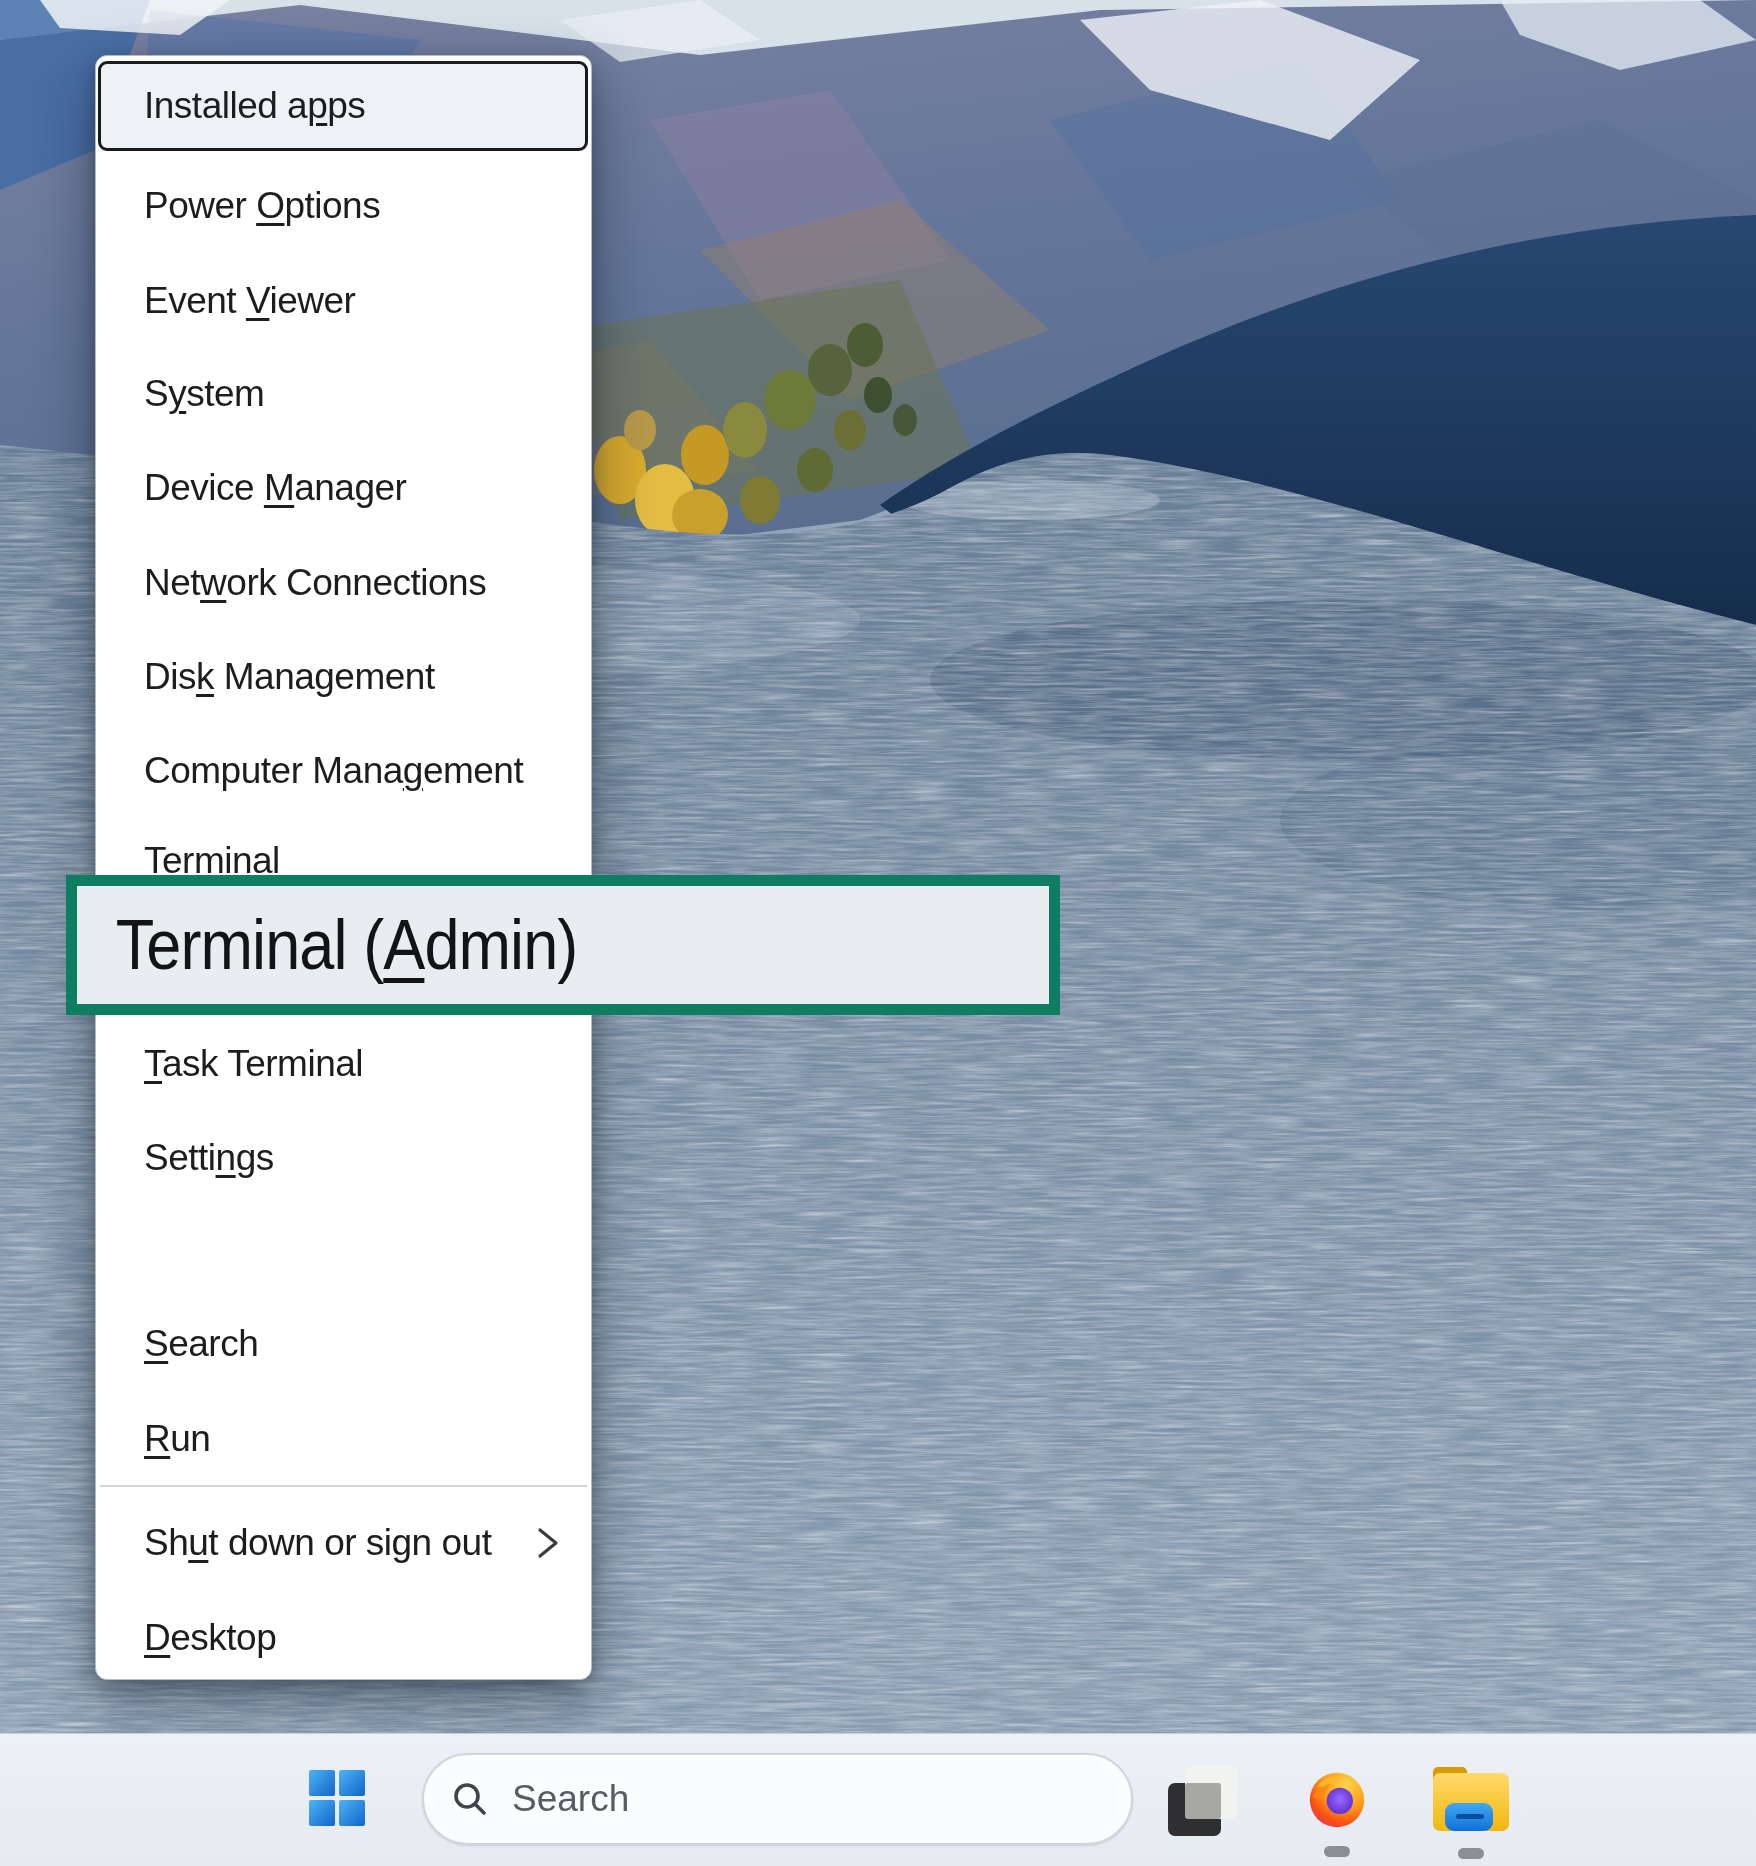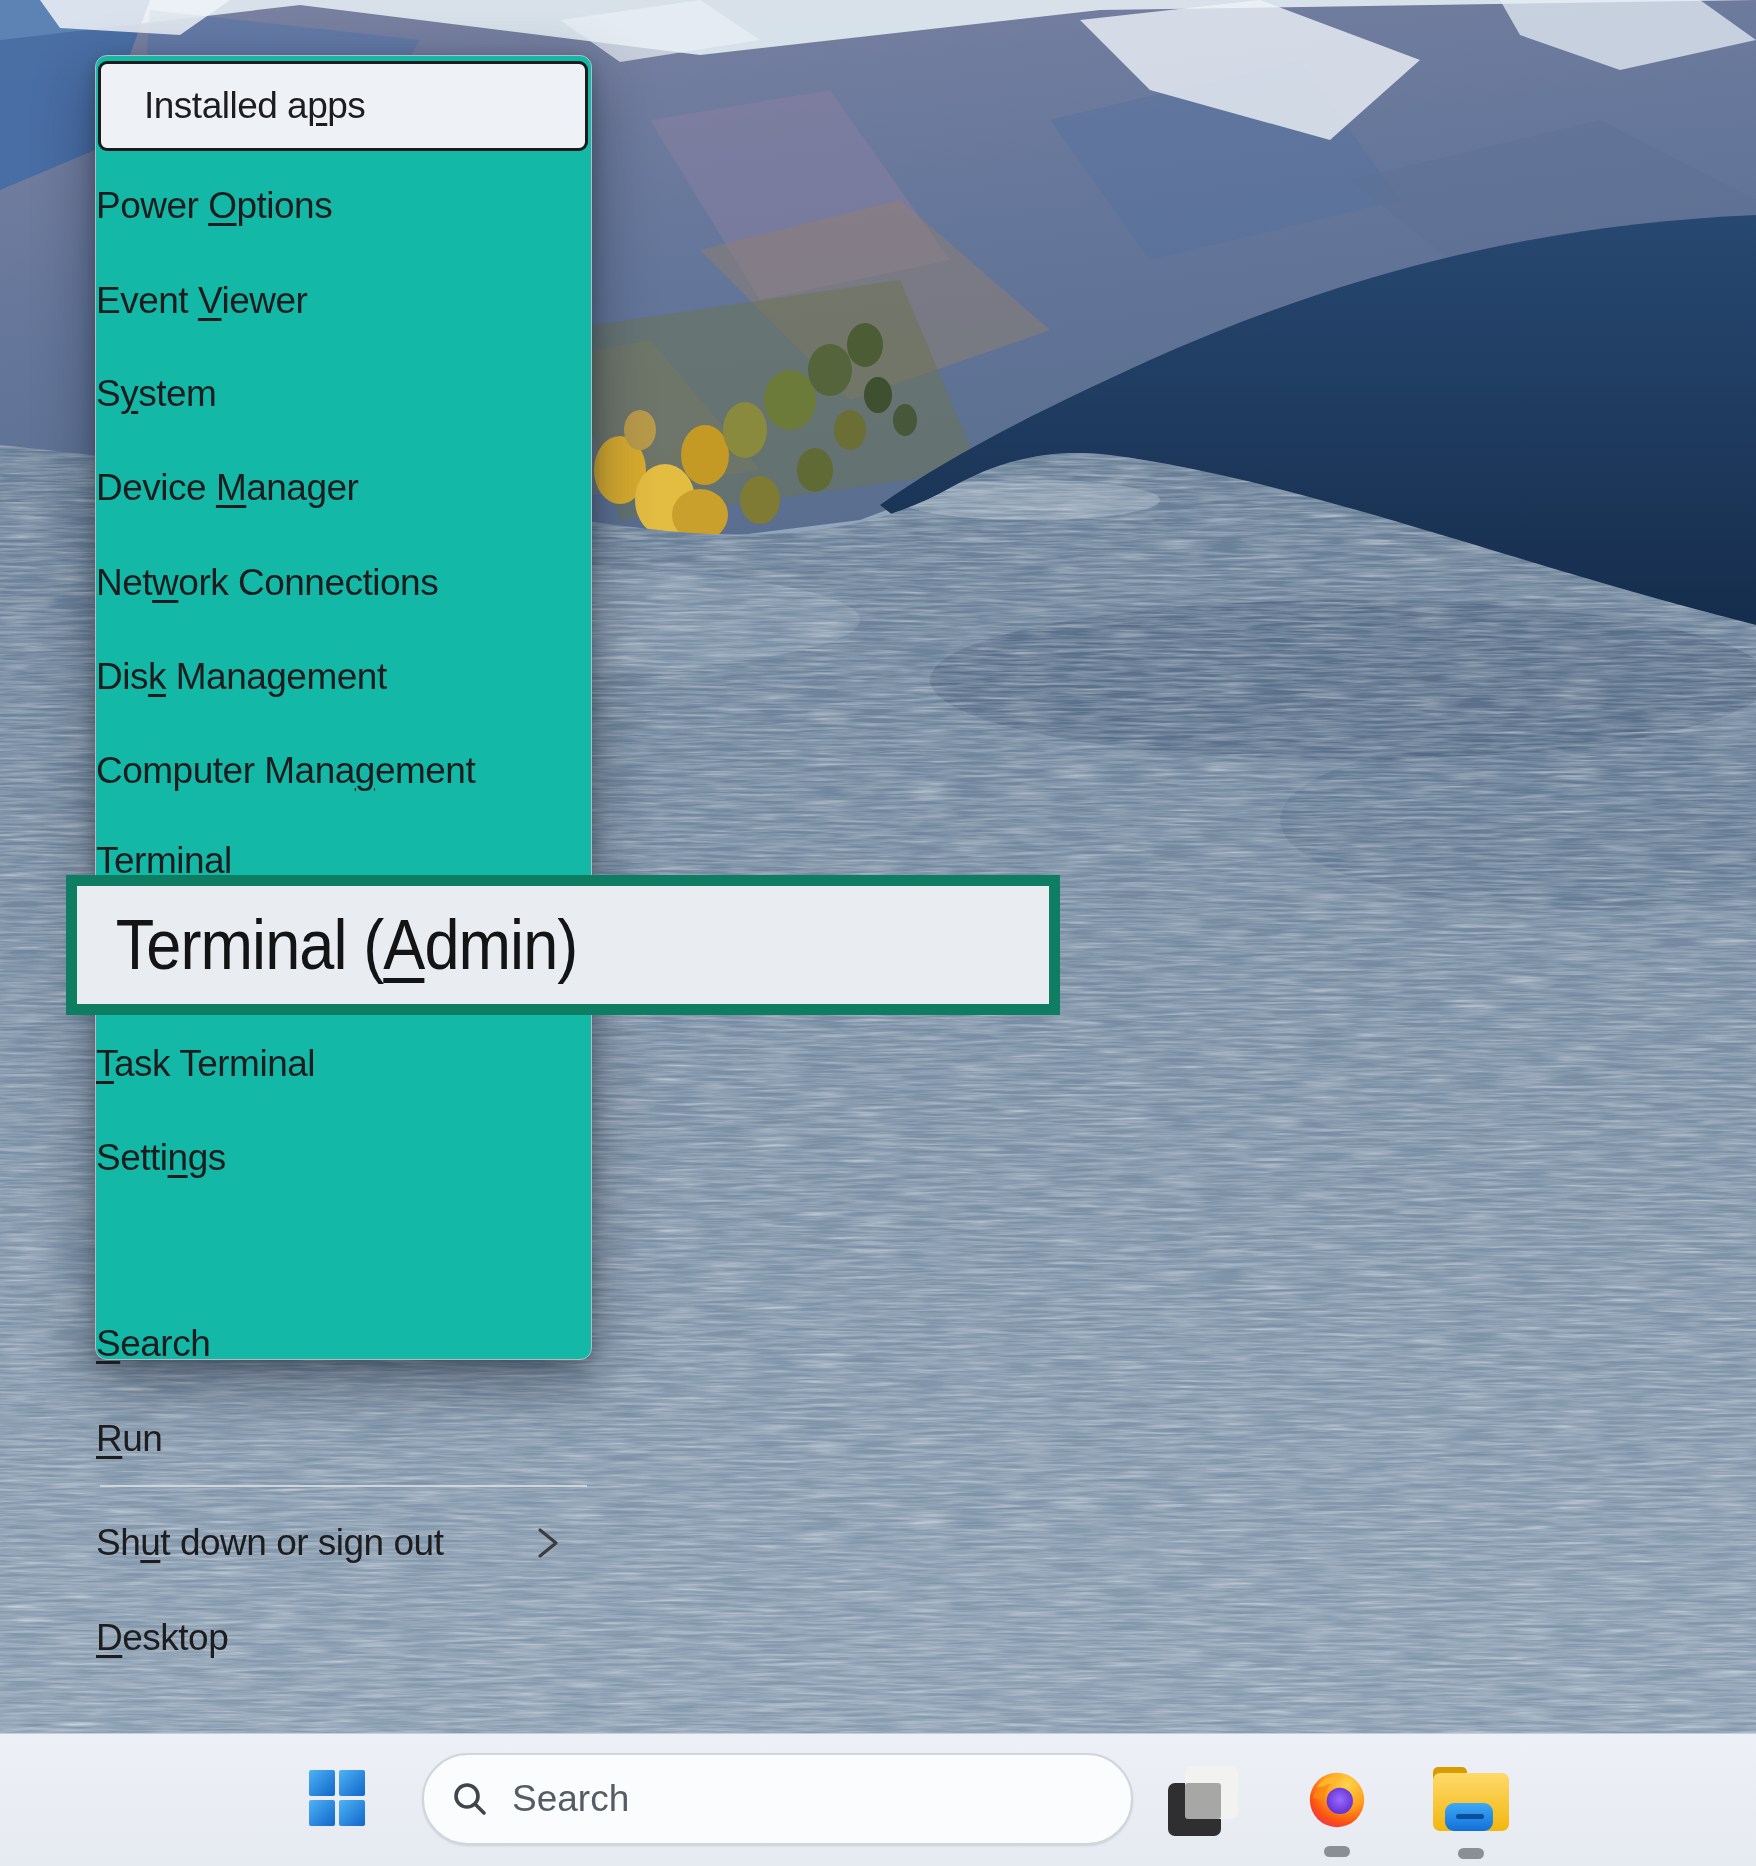--- a/index.html
+++ b/index.html
@@ -4,28 +4,28 @@
 <style>
   html,body{margin:0;padding:0;background:#5b7089;}
   .screen{
     position:relative;width:1756px;height:1866px;overflow:hidden;
     font-family:"Liberation Sans",sans-serif;
   }
   
   .wallpaper{position:absolute;inset:0;}
   
   .winx-menu{
-    position:absolute;left:95px;top:55px;width:497px;height:1305px;
-    background:#14b8a6;border:1px solid #b6bbc2;border-radius:12px;
+    position:absolute;left:95px;top:55px;width:497px;height:1625px;
+    background:#ffffff;border:1px solid #b6bbc2;border-radius:12px;
     box-shadow:0 22px 60px rgba(15,25,40,.45),0 6px 16px rgba(15,25,40,.3);
     box-sizing:border-box;
   }
   .menu-item{
     position:absolute;left:0;right:16px;height:94px;
-    display:flex;align-items:center;box-sizing:border-box;
+    display:flex;align-items:center;padding-left:48px;box-sizing:border-box;
     font-size:37px;letter-spacing:-0.5px;color:#1d1d1f;cursor:default;
     white-space:nowrap;
   }
   .menu-item.focused{
     left:2px;right:3px;height:90px;
     border:3px solid #1b1b1d;border-radius:9px;background:#eef2f6;
     padding-left:43px;
   }
   .mnemonic{text-decoration:underline;text-decoration-thickness:2.5px;text-underline-offset:5px;}
   .menu-separator{position:absolute;left:4px;right:4px;top:1429px;height:2px;background:#d0d5da;}

